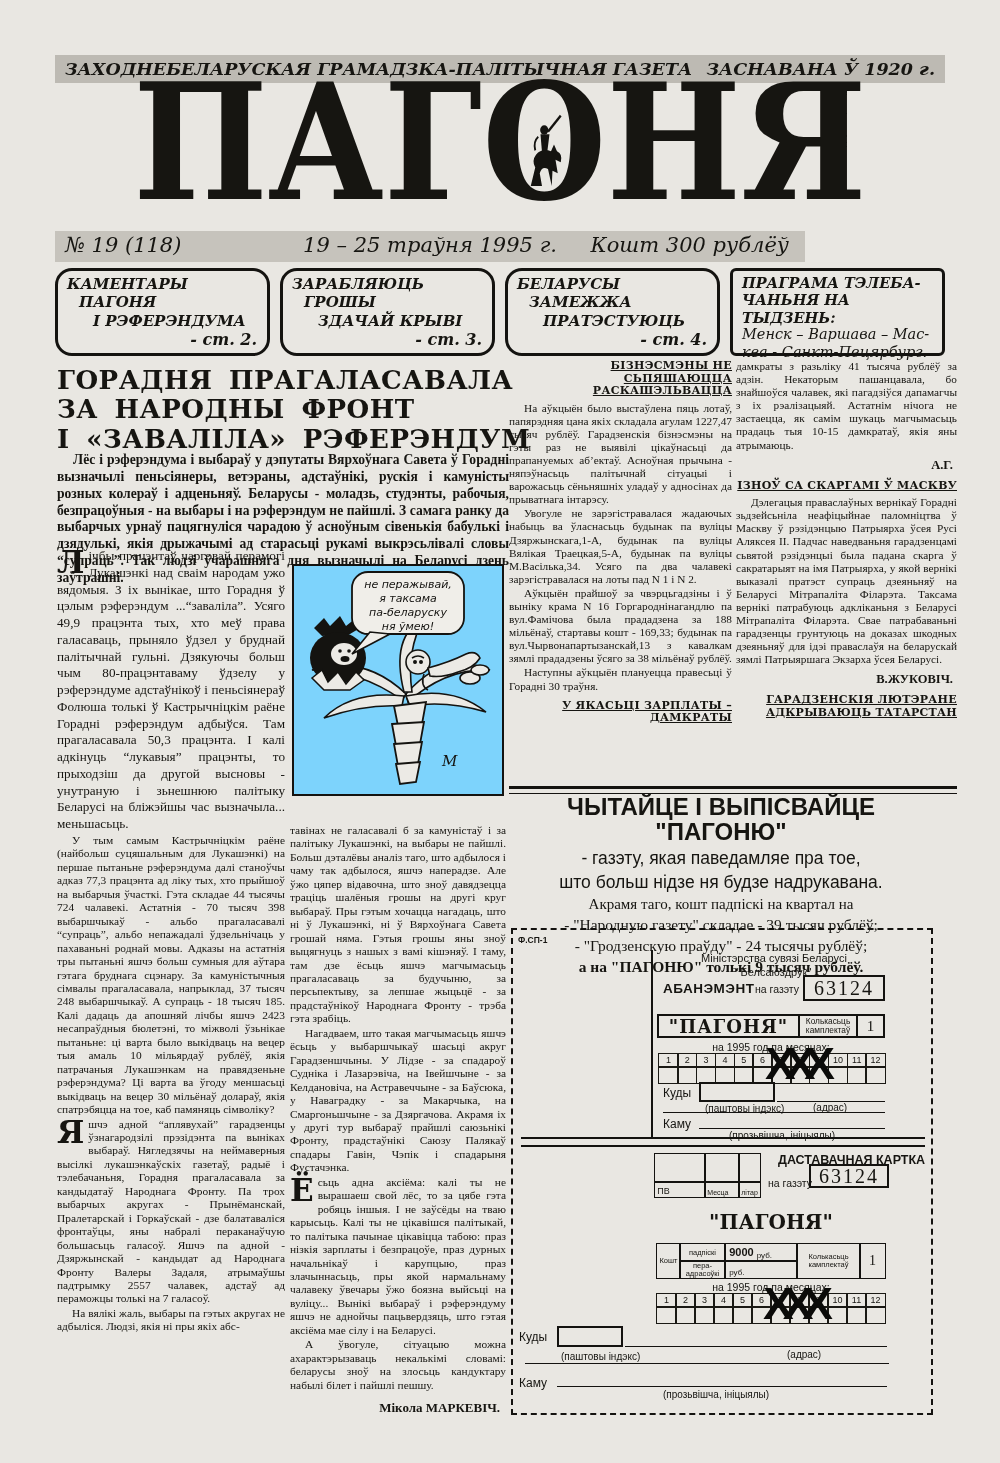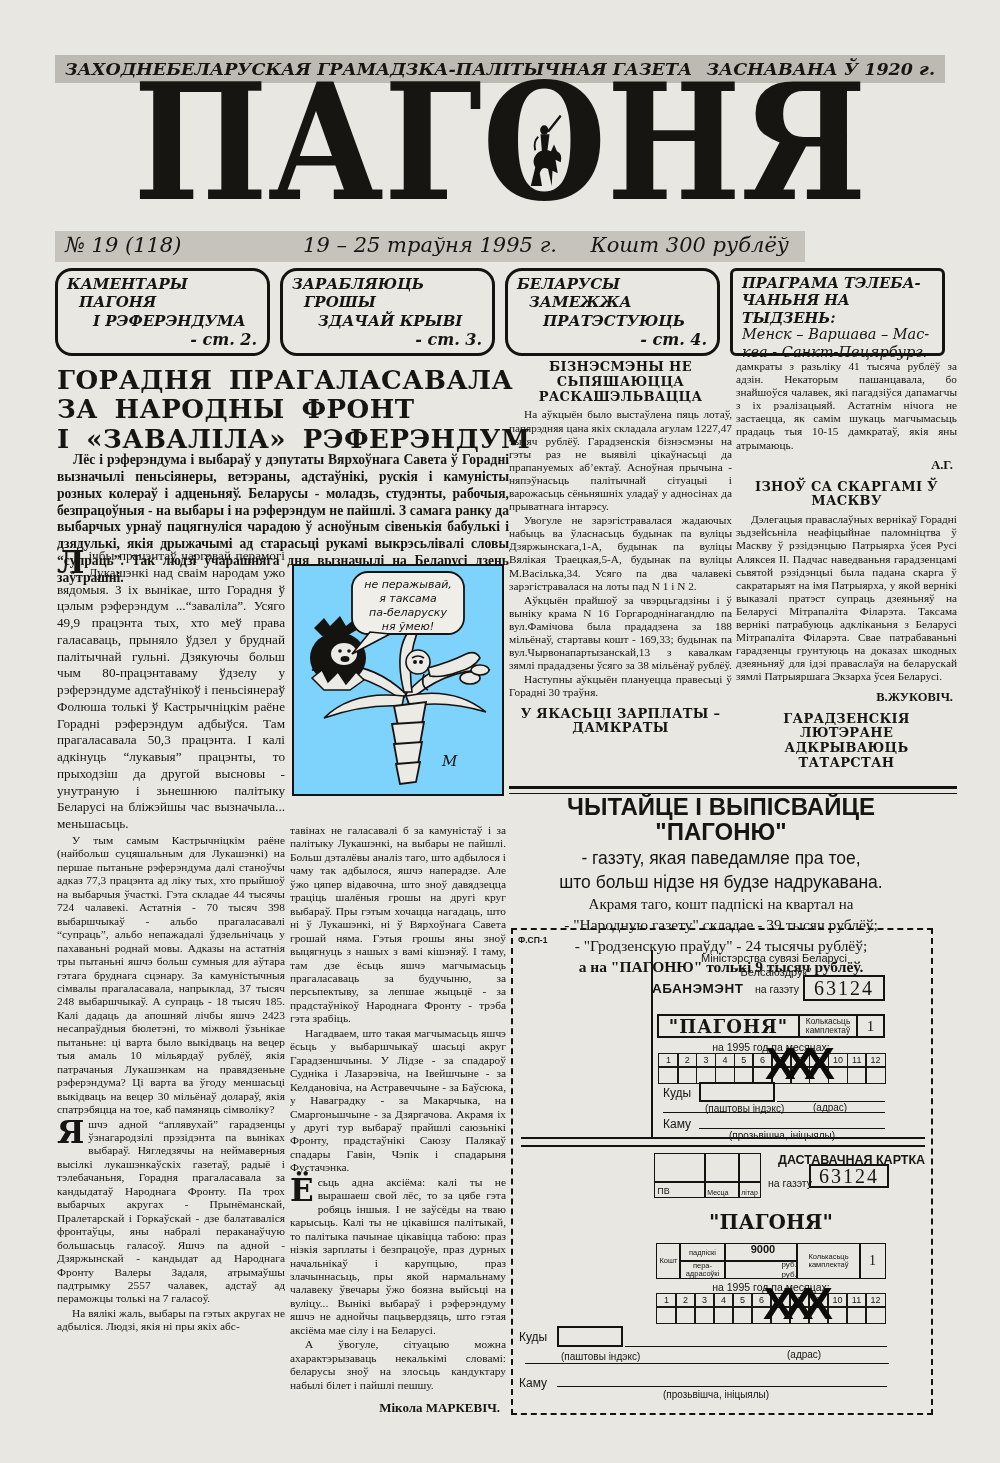--- a/index.html
+++ b/index.html
@@ -42,42 +42,42 @@
   .col1{left:57px;top:548px;width:228px;}
   .col2{left:290px;top:548px;width:216px;}
   .dropcap{float:left;font-family:"DejaVu Serif",serif;font-weight:bold;font-size:31px;line-height:0.82;padding:2px 4px 0 0;}
   .byline{text-align:right;font-weight:bold;font-size:13px;margin-top:8px;padding-right:6px;}
   
   .cartoon{width:212px;height:232px;border:2.5px solid #141310;box-sizing:border-box;margin:16px 0 28px 2px;background:#7dd3fc;}
   
   .col3{left:509px;top:360px;width:223px;height:426px;overflow:hidden;}
   .col4{left:736px;top:360px;width:221px;height:426px;overflow:hidden;}
   .col3 p,.col4 p{font-size:11.3px;line-height:1.16;}
-  .art-title{font-family:"DejaVu Serif",serif;font-weight:bold;font-size:13px;line-height:1.14;
-    letter-spacing:0.3px;margin:7px 0 4px;text-indent:0;text-align:center;}
+  .art-title{font-family:"DejaVu Serif",serif;font-weight:bold;font-size:11px;line-height:1.14;
+    letter-spacing:0.3px;margin:7px 0 4px;text-indent:0;text-align:right;text-decoration:underline;}
   .art-title.first{margin-top:0;}
   .sig{text-align:right;font-weight:bold;font-size:12.5px;margin:6px 4px 2px 0;}
   .right-rule{position:absolute;left:509px;top:786px;width:448px;height:4px;
     border-top:3.5px solid #141310;border-bottom:1.5px solid #141310;}
   
   .subscribe{position:absolute;left:509px;top:794px;width:424px;text-align:center;}
   .sub-title{font-family:"Liberation Sans",sans-serif;font-weight:bold;font-size:24px;line-height:1.05;}
   .sub-l1{font-family:"Liberation Sans",sans-serif;font-size:17.5px;margin-top:4px;}
   .sub-l2{font-family:"Liberation Sans",sans-serif;font-size:17.5px;margin-top:3px;}
   .sub-l3{font-size:15px;margin-top:3px;}
   .sub-l4,.sub-l5{font-size:15.5px;margin-top:3px;}
   .sub-l6{font-size:15.5px;font-weight:bold;margin-top:3px;}
   
   .coupon{position:absolute;left:511px;top:928px;width:422px;height:487px;border:2px dashed #141310;
     box-sizing:border-box;font-family:"Liberation Sans",sans-serif;font-size:11px;}
   .coupon .abs{position:absolute;}
   .fsp{left:5px;top:5px;font-size:8.5px;font-weight:bold;}
   .vlineA{left:138px;top:20px;height:188px;border-left:2px solid #141310;}
   .ministry{left:145px;top:22px;width:232px;text-align:center;font-size:11px;line-height:1.25;}
-  .ab-word{left:139px;top:51px;font-weight:bold;font-size:13.5px;letter-spacing:0.5px;}
+  .ab-word{left:150px;top:51px;font-weight:bold;font-size:13.5px;letter-spacing:0.5px;}
   .ab-on{left:242px;top:53px;font-size:10.5px;}
   .idxbox{border:2px solid #141310;text-align:center;font-family:"Liberation Serif",serif;
     font-size:20px;letter-spacing:2px;box-sizing:border-box;}
   .idxA{left:290px;top:45px;width:82px;height:26px;line-height:23px;}
   .paperbox{border:2px solid #141310;box-sizing:border-box;text-align:center;font-family:"DejaVu Serif",serif;
     font-weight:bold;}
   .paperA{left:144px;top:84px;width:143px;height:24px;font-size:18px;line-height:21px;letter-spacing:1px;}
   .qlab{border:2px solid #141310;box-sizing:border-box;font-size:8.3px;line-height:1.1;text-align:center;
     display:flex;align-items:center;justify-content:center;}
   .qlabA{left:285px;top:84px;width:60px;height:24px;}
@@ -116,21 +116,21 @@
   .dk-title{left:255px;top:224px;width:168px;font-weight:bold;font-size:12.5px;line-height:1.1;margin-left:10px;}
   .dk-on{left:255px;top:247px;font-size:10.5px;}
   .idxB{left:296px;top:234px;width:80px;height:24px;line-height:21px;}
   .paperB{left:144px;top:280px;width:228px;text-align:center;font-family:"DejaVu Serif",serif;
     font-weight:bold;font-size:20px;}
   .ctable{left:144px;top:314px;width:228px;height:34px;display:grid;
     grid-template-columns:23px 45px 72px 63px 25px;grid-template-rows:17px 17px;}
   .ctable div{border:1.5px solid #141310;margin:-0.75px;box-sizing:border-box;display:flex;
     align-items:center;justify-content:center;text-align:center;font-size:7.5px;line-height:1.05;}
   .ctable .span2{grid-row:1/3;}
-  .ctable .price{font-size:11px;font-weight:bold;justify-content:flex-start;padding-left:4px;gap:15px;flex-direction:column;}
+  .ctable .price{font-size:11px;font-weight:bold;justify-content:flex-start;padding-left:4px;gap:3px;}
   .ctable .rub{font-size:8px;font-weight:normal;align-self:flex-end;}
   .periodB{left:144px;top:351px;width:228px;}
   .kudyB-w{left:6px;top:400px;}
   .kboxB{left:44px;top:396px;width:66px;height:21px;}
   .ulB1{left:112px;top:396px;width:262px;height:20px;}
   .hintB-post{left:48px;top:421px;}
   .hintB-addr{left:274px;top:419px;}
   .ulB2{left:12px;top:415px;width:364px;height:18px;}
   .kamuB-w{left:6px;top:446px;}
   .ulB3{left:44px;top:438px;width:330px;height:18px;}

